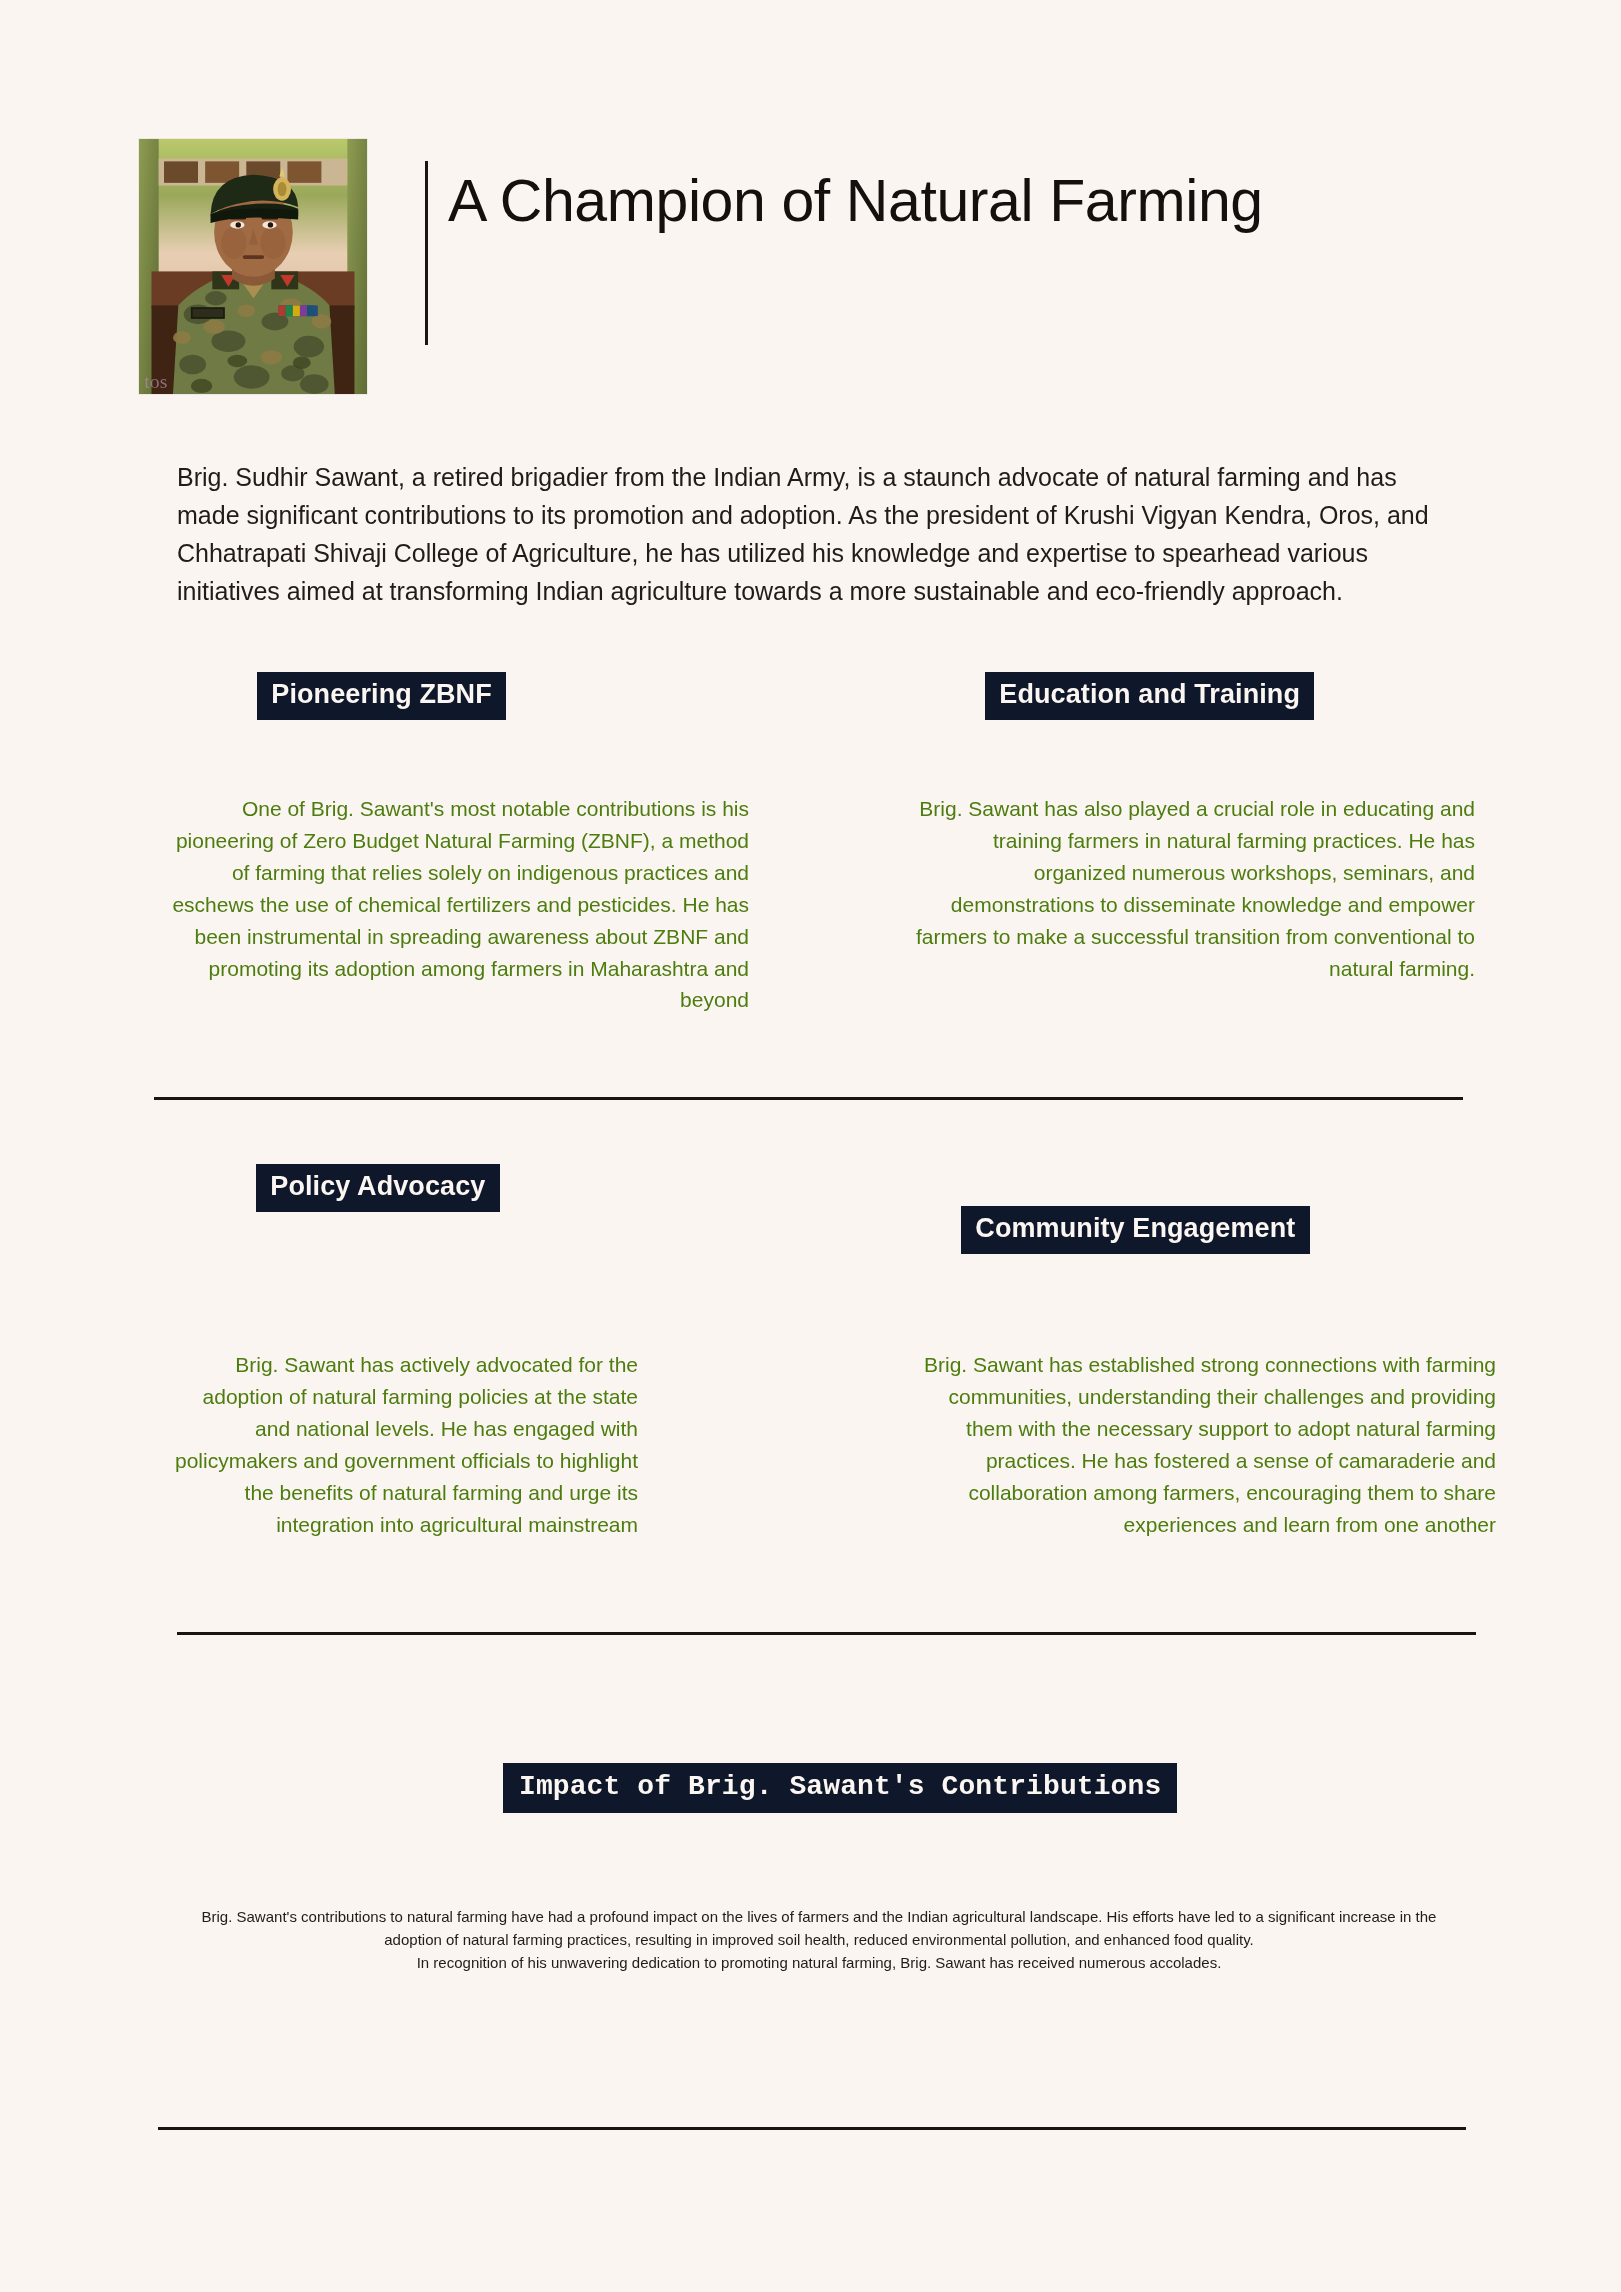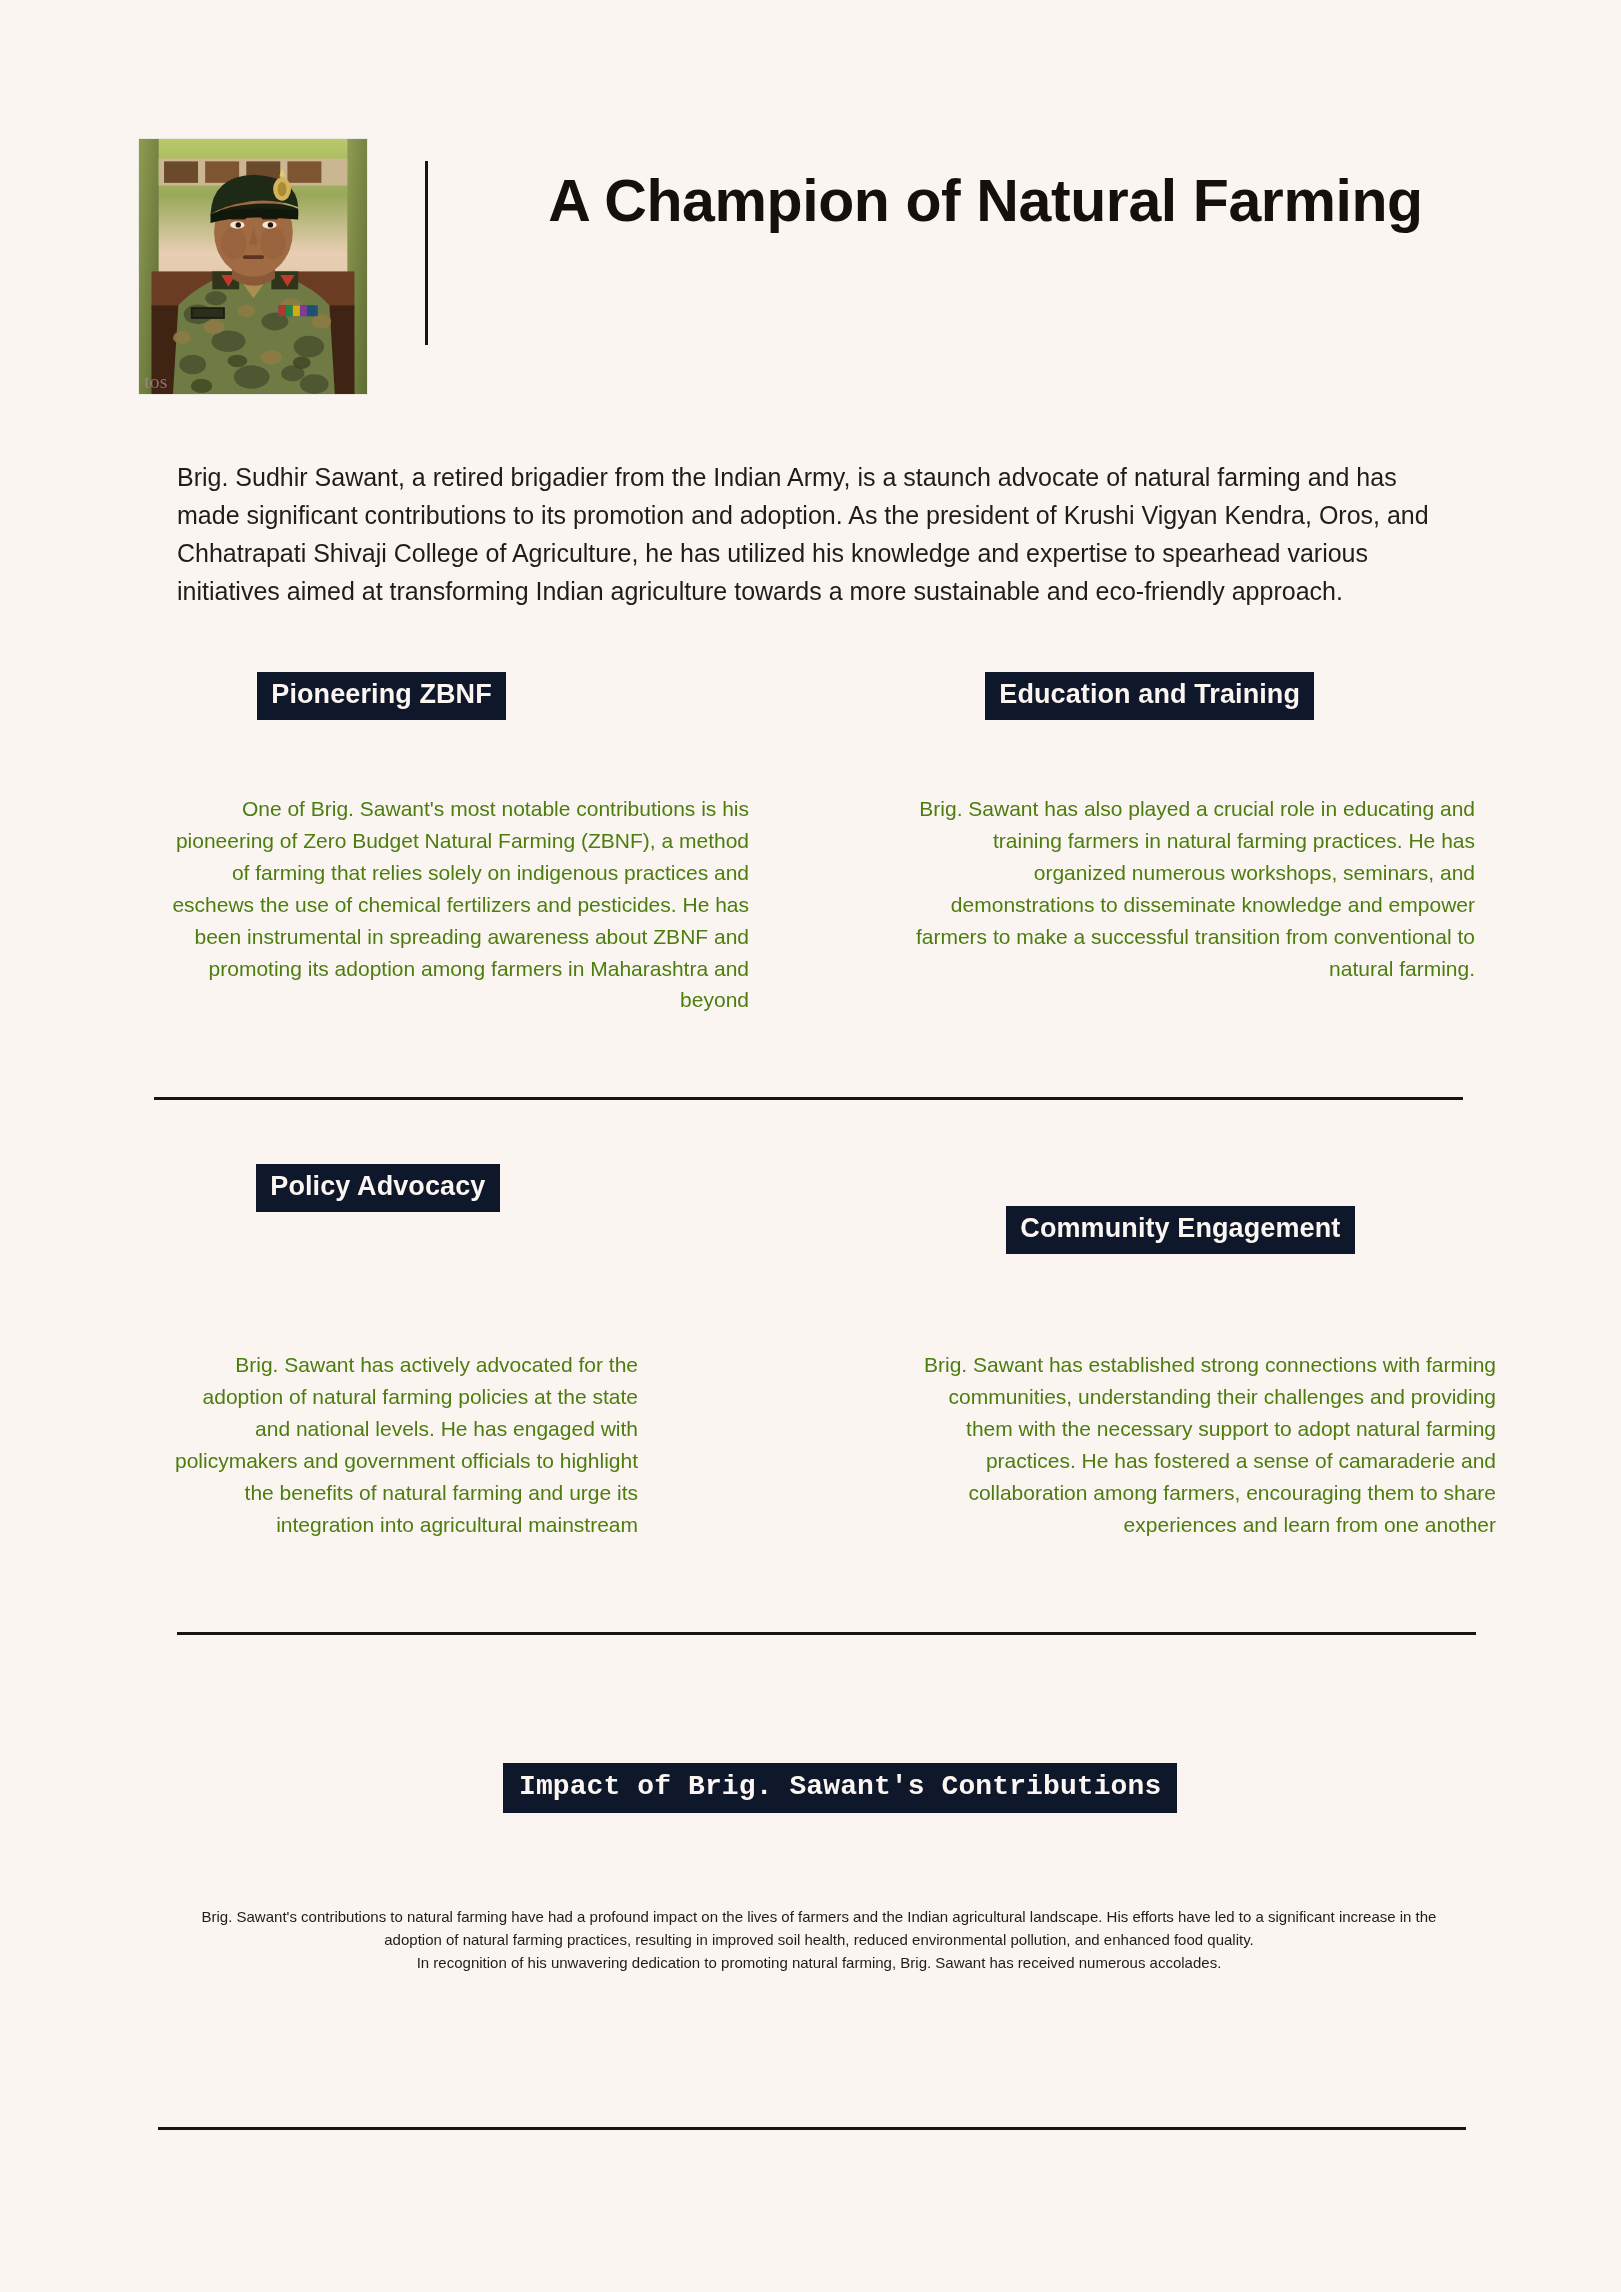--- a/index.html
+++ b/index.html
@@ -50,23 +50,22 @@
     width: 2.7px;
     height: 184px;
     background: #1b1512;
   }
 
   .title {
     position: absolute;
     left: 448px;
     top: 131px;
     width: 1075px;
-    text-align: center;
     font-size: 59px;
-    font-weight: 700;
+    font-weight: 400;
     letter-spacing: -0.4px;
     line-height: 1.05;
     color: #15100d;
     white-space: nowrap;
   }
 
   .subtitle {
     position: absolute;
     left: 448px;
     top: 260px;
@@ -130,21 +129,21 @@
   .divider {
     position: absolute;
     height: 2.7px;
     background: #1b1512;
   }
 
   
   #badge-zbnf        { left: 257px;  top: 672px; }
   #badge-education   { left: 985px; top: 672px; }
   #badge-policy      { left: 256px;  top: 1164px; }
-  #badge-community   { left: 961px; top: 1206px; margin-left: 45px; }
+  #badge-community   { left: 961px; top: 1206px; }
   #badge-impact      { left: 503px;  top: 1763px; }
 
   #body-zbnf      { left: 158px;  top: 772px;  width: 591px; }
   #body-education { left: 913px; top: 772px;  width: 562px; }
   #body-policy    { left: 163px;  top: 1328px; width: 475px; }
   #body-community { left: 905px; top: 1328px; width: 591px; }
   #body-impact    { left: 177px;  top: 1890px; width: 1284px; }
 
   #divider-1 { left: 154px; top: 1097px; width: 1309px; }
   #divider-2 { left: 177px; top: 1632px; width: 1299px; }

